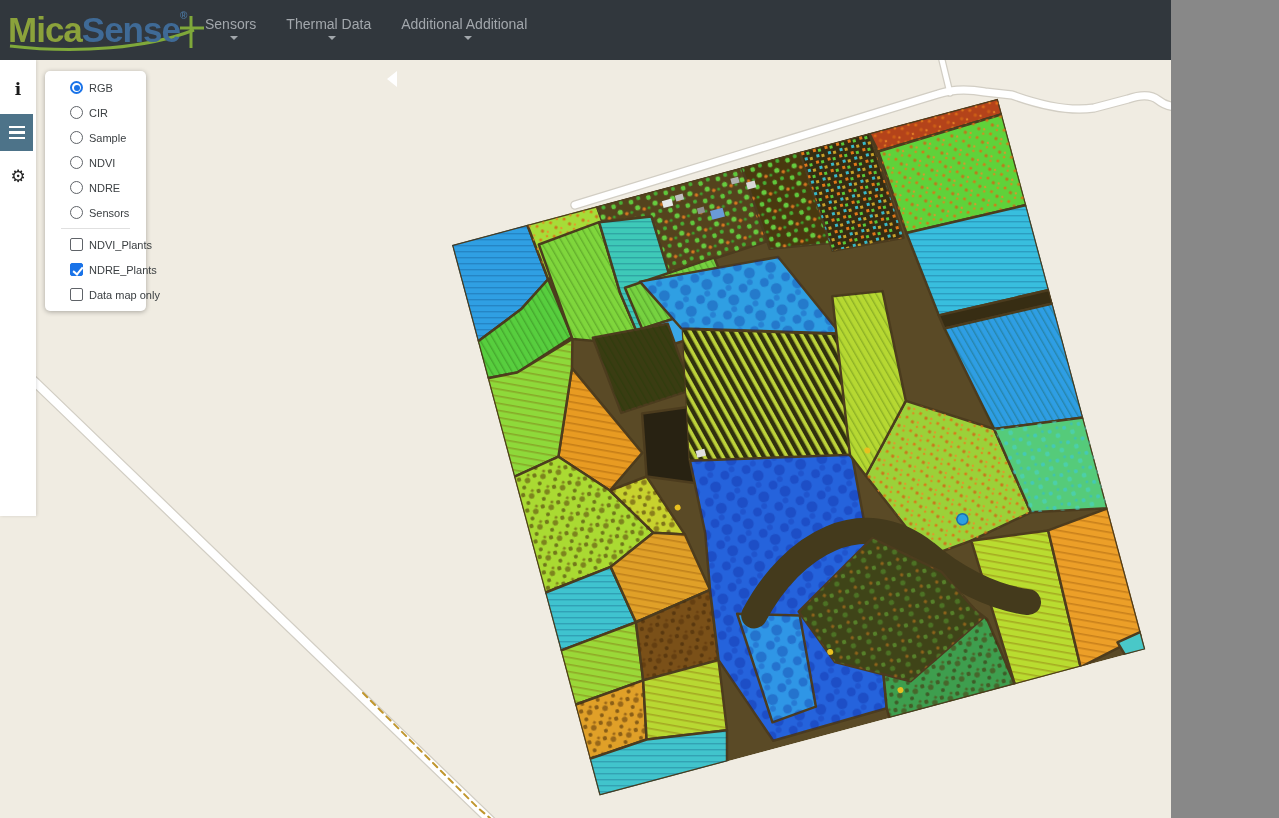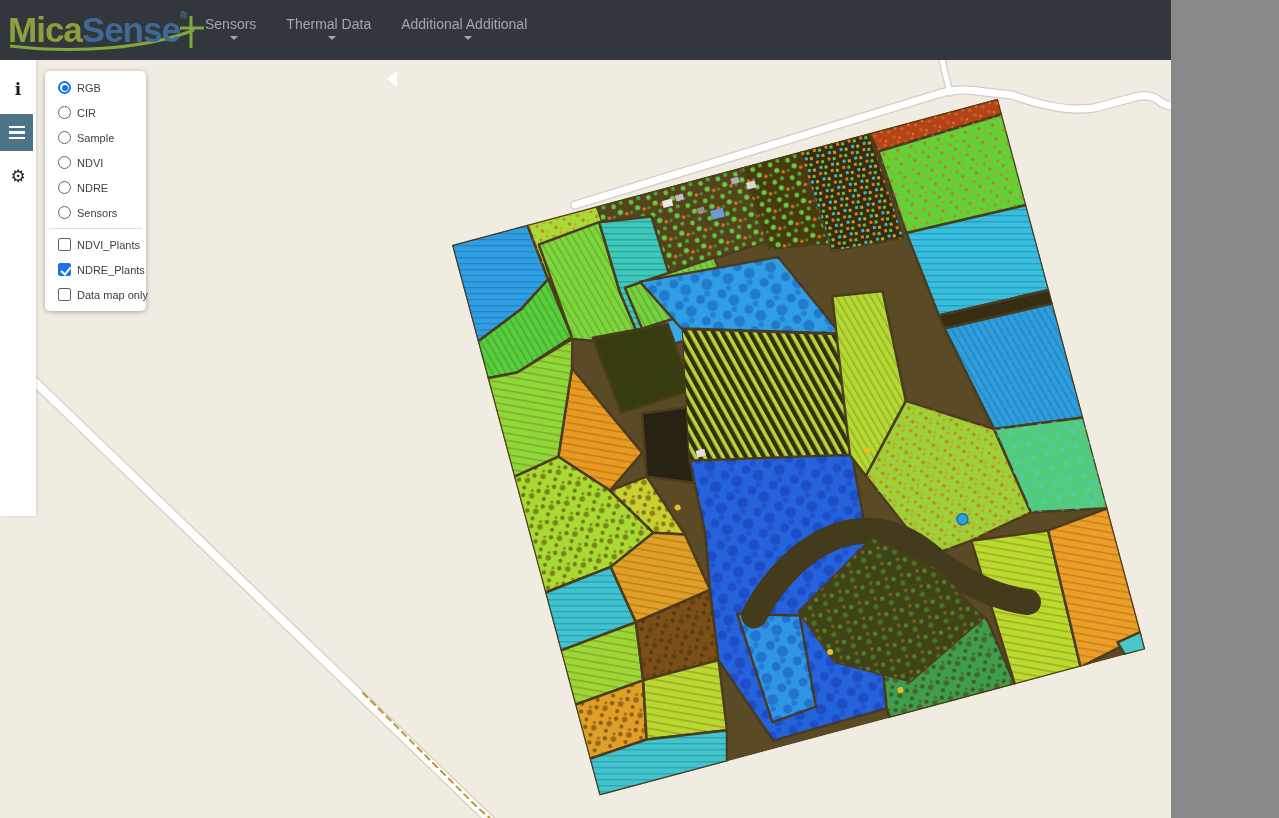--- a/index.html
+++ b/index.html
@@ -27,21 +27,21 @@
   
   #icon-strip{position:absolute;left:0;top:0;width:36px;height:456px;background:#ffffff;z-index:6;box-shadow:1px 0 3px rgba(0,0,0,0.12);}
   .strip-icon{width:36px;height:34px;display:flex;align-items:center;justify-content:center;cursor:pointer;}
   #icon-info{margin-top:12px;font-family:"DejaVu Serif",serif;font-weight:bold;font-size:17px;color:#1b1b1b;}
   #icon-menu{width:33px;height:37px;background:#4d7389;margin-top:8px;display:flex;flex-direction:column;align-items:center;justify-content:center;gap:3px;}
   #icon-menu .bar{width:16px;height:2.5px;background:#ffffff;}
   #icon-gear{margin-top:8px;font-size:17px;color:#222;font-family:"DejaVu Sans",sans-serif;}
 
   
   #layers-panel{position:absolute;left:45px;top:11px;width:101px;background:#ffffff;border-radius:5px;z-index:7;
-    box-shadow:0 1px 5px rgba(0,0,0,0.3);padding:4px 4px;}
+    box-shadow:0 1px 5px rgba(0,0,0,0.3);padding:4px 16px;}
   .layer-row{display:flex;align-items:center;height:25px;padding-left:9px;font-size:11px;color:#3c4043;cursor:pointer;white-space:nowrap;}
   .radio{width:13px;height:13px;border:1.5px solid #5f6368;border-radius:50%;background:#fff;display:inline-block;position:relative;margin-right:6px;flex:none;}
   .radio.sel{border:2px solid #1a73e8;}
   .radio.sel::after{content:"";position:absolute;inset:1.5px;background:#1a73e8;border-radius:50%;}
   .cb{width:13px;height:13px;border:1.5px solid #5f6368;border-radius:2px;background:#fff;display:inline-block;margin-right:6px;flex:none;position:relative;}
   .cb.checked{background:#1a73e8;border-color:#1a73e8;}
   .cb.checked::after{content:"";position:absolute;left:3.5px;top:0.5px;width:4px;height:8px;border:solid #fff;border-width:0 2px 2px 0;transform:rotate(40deg);}
   .panel-divider{height:1px;background:#e0e0e0;margin:3px 0;}
 </style>
 </head>

